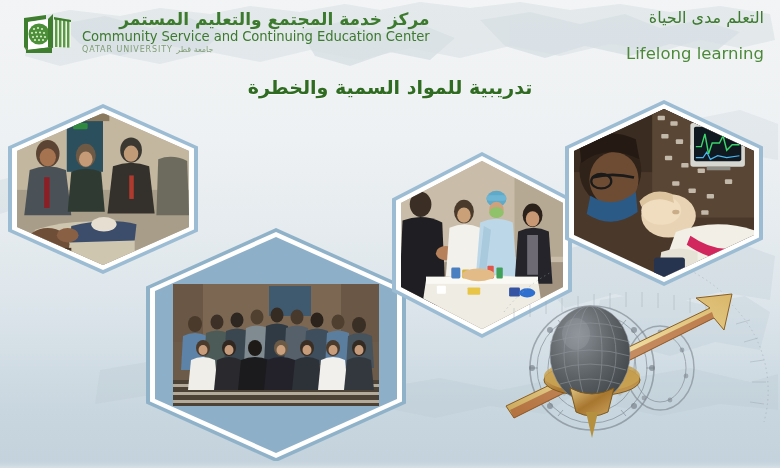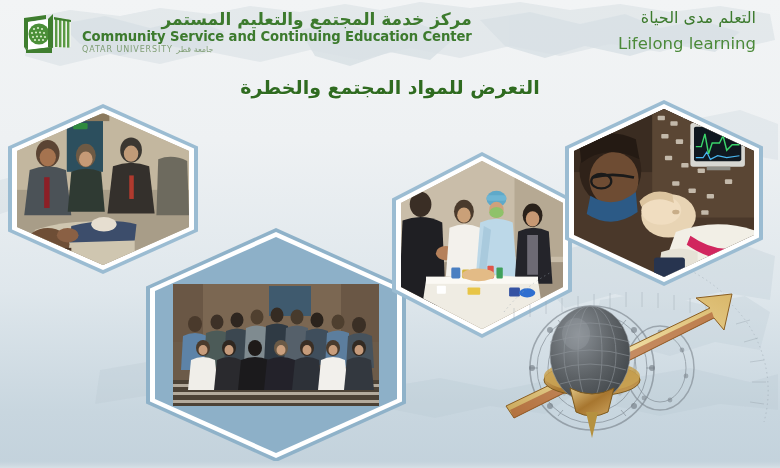--- a/index.html
+++ b/index.html
@@ -14,44 +14,44 @@
     background:linear-gradient(180deg,#f2f4f5 0%,#eef1f3 30%,#dfe7ec 62%,#c8d6df 88%,#c3d2dc 100%);
   }
   
   .map-layer{position:absolute;inset:0;pointer-events:none;opacity:.55;}
   .map-layer svg{width:100%;height:100%;display:block;}
   .bottom-strip{
     position:absolute;left:0;right:0;bottom:0;height:7px;
     background:linear-gradient(180deg,#c3d2dc 0%,#cdd9e1 60%,#d6e0e6 100%);
   }
   
-  .header{position:absolute;top:0;left:0;right:8px;height:68px;}
+  .header{position:absolute;top:0;left:0;right:0;height:68px;}
   .logo-block{position:absolute;left:20px;top:9px;display:flex;align-items:flex-start;gap:8px;}
   .logo-mark{width:54px;height:48px;flex:none;}
   .logo-text{display:flex;flex-direction:column;gap:0;padding-top:1px;}
   .logo-ar{
     font-size:17px;font-weight:700;color:#3c7a2d;line-height:1.12;
     direction:rtl;letter-spacing:.2px;white-space:nowrap;
   }
   .logo-en{
-    font-size:13.2px;font-weight:700;color:#3c7a2d;line-height:1.15;
+    font-size:13.2px;font-weight:400;color:#3c7a2d;line-height:1.15;
     white-space:nowrap;letter-spacing:-.1px;
   }
   .logo-sub{
     font-size:8px;font-weight:400;color:#7f9d74;letter-spacing:.9px;
     white-space:nowrap;margin-top:1px;
   }
   .tagline{position:absolute;right:16px;top:8px;text-align:right;}
   .tagline-ar{
     font-size:16px;font-weight:400;color:#3c7a2d;direction:rtl;
     line-height:1.25;white-space:nowrap;
   }
   .tagline-en{
     font-size:16.5px;font-weight:400;color:#4c8a3a;line-height:1.2;
-    white-space:nowrap;margin-top:6px;
+    white-space:nowrap;margin-top:16px;
   }
   
   .title{
     position:absolute;top:74px;left:0;right:0;z-index:6;
     text-align:center;direction:rtl;
     font-size:19px;font-weight:700;color:#2f6b20;
     line-height:1.42;padding:0 150px;
     text-shadow:0 1px 0 rgba(255,255,255,.6);
   }
   
@@ -175,21 +175,21 @@
       </div>
     </div>
 
     <div class="tagline">
       <div class="tagline-ar">التعلم مدى الحياة</div>
       <div class="tagline-en">Lifelong learning</div>
     </div>
   </div>
 
   <div class="title">
-    <div>التعرض للمواد المجتمع والخطرة</div>
+    <div>تدريبية للمواد السمية والخطرة</div>
   </div>
 
   <div class="hex hex-outer" style="left:8px;top:104px;width:190px;height:170px;">
     <div class="hex-mid"></div>
     <div class="hex-photo">
       <svg viewBox="0 0 190 170" preserveAspectRatio="xMidYMid slice">
         <rect width="190" height="170" fill="#b3a894"></rect>
         <rect x="0" y="0" width="190" height="86" fill="#c3b79f"></rect>
         <rect x="55" y="6" width="40" height="60" fill="#2c4f5e"></rect>
         <rect x="50" y="2" width="52" height="8" fill="#8c7a5e"></rect>

